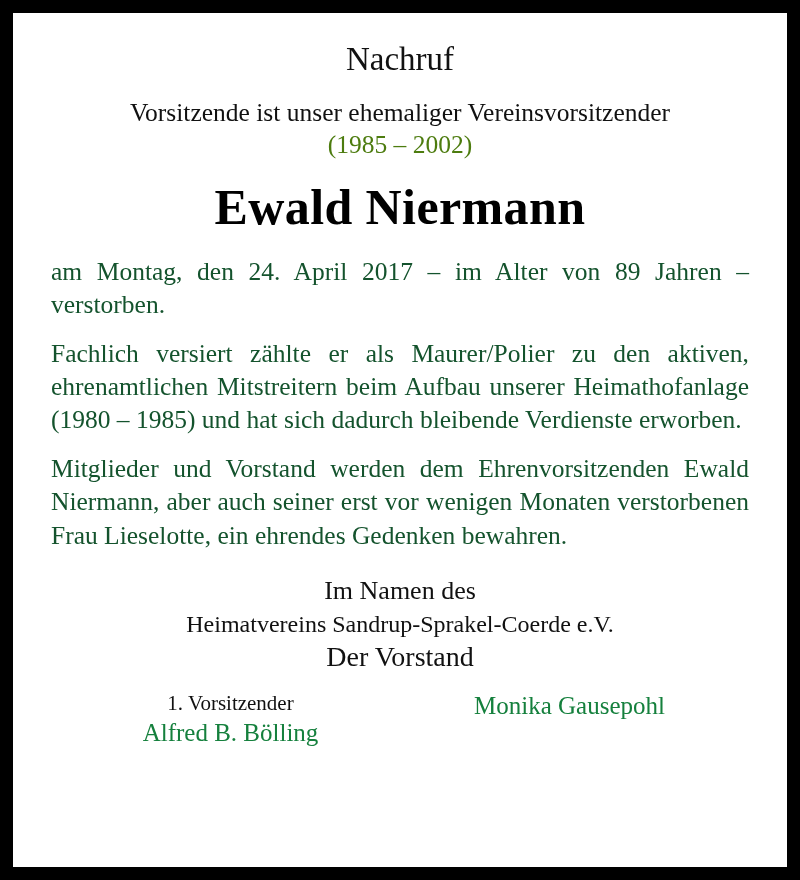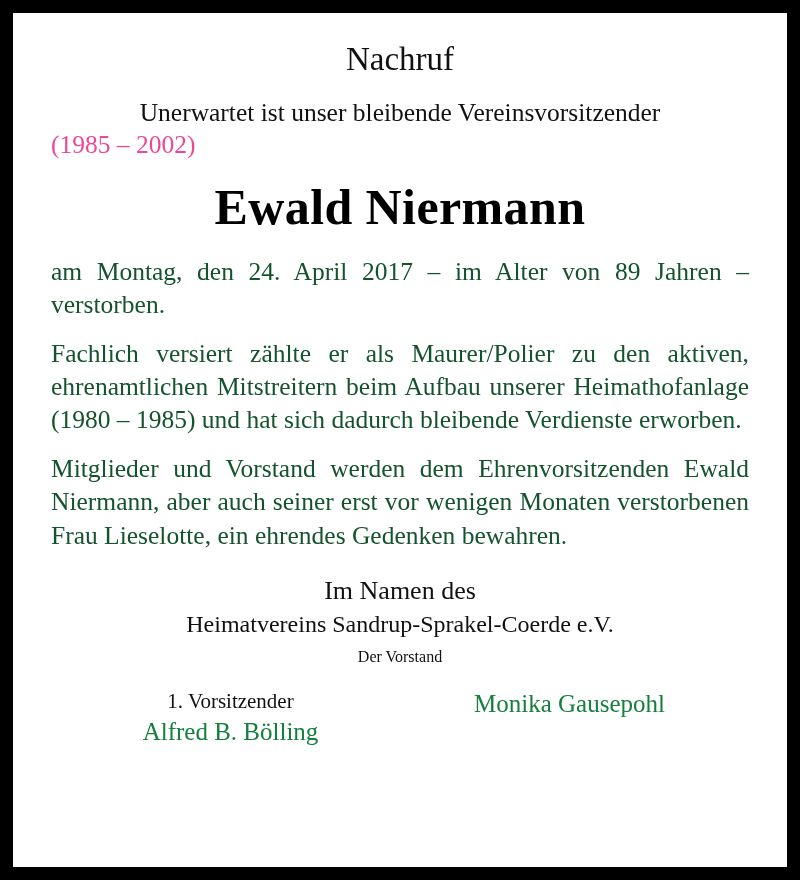--- a/index.html
+++ b/index.html
@@ -32,23 +32,24 @@
     font-weight: 400;
   }
   .lead {
     text-align: center;
     font-size: 25.5px;
     line-height: 1.22;
     color: #111111;
     margin: 0;
   }
   .lead-years {
+    text-align: center;
     font-size: 25.5px;
     line-height: 1.3;
-    color: #ec4899;
+    color: #4d7c0f;
     margin: 0 0 6px 0;
   }
   .deceased-name {
     text-align: center;
     font-size: 50px;
     font-weight: bold;
     letter-spacing: 0.4px;
     color: #000000;
     margin: 18px 0 20px 0;
     line-height: 1.1;
@@ -77,29 +78,29 @@
   }
   .closing-org {
     text-align: center;
     font-size: 24px;
     line-height: 1.25;
     color: #111111;
     margin-top: 2px;
   }
   .closing-board {
     text-align: center;
-    font-size: 16px;
+    font-size: 28px;
     line-height: 1.3;
     color: #111111;
-    margin-top: 8px;
+    margin-top: 0;
   }
   .signatories {
     display: flex;
     justify-content: center;
-    margin-top: 20px;
+    margin-top: 14px;
     padding: 0 10px;
   }
   .sig {
     flex: 1 1 0;
     text-align: center;
   }
   .sig-role {
     font-size: 21px;
     line-height: 1.3;
     color: #111111;
@@ -110,21 +111,21 @@
     color: #15803d;
   }
 </style>
 </head>
 <body>
 
 <div class="notice-frame">
 
   <div class="title">Nachruf</div>
 
-  <div class="lead">Unerwartet ist unser bleibende Vereinsvorsitzender</div>
+  <div class="lead">Vorsitzende ist unser ehemaliger Vereinsvorsitzender</div>
   <div class="lead-years">(1985 – 2002)</div>
 
   <div class="deceased-name">Ewald Niermann</div>
 
   <p class="para">am Montag, den 24. April 2017 – im Alter von 89 Jahren – verstorben.</p>
   <p class="para">Fachlich versiert zählte er als Maurer/Polier zu den aktiven, ehrenamtlichen Mitstreitern beim Aufbau unserer Heimathofanlage (1980 – 1985) und hat sich dadurch bleibende Verdienste erworben.</p>
   <p class="para">Mitglieder und Vorstand werden dem Ehrenvorsitzenden Ewald Niermann, aber auch seiner erst vor wenigen Monaten verstorbenen Frau Lieselotte, ein ehrendes Gedenken bewahren.</p>
 
   <div class="closing">
     <div class="closing-line1">Im Namen des</div>

